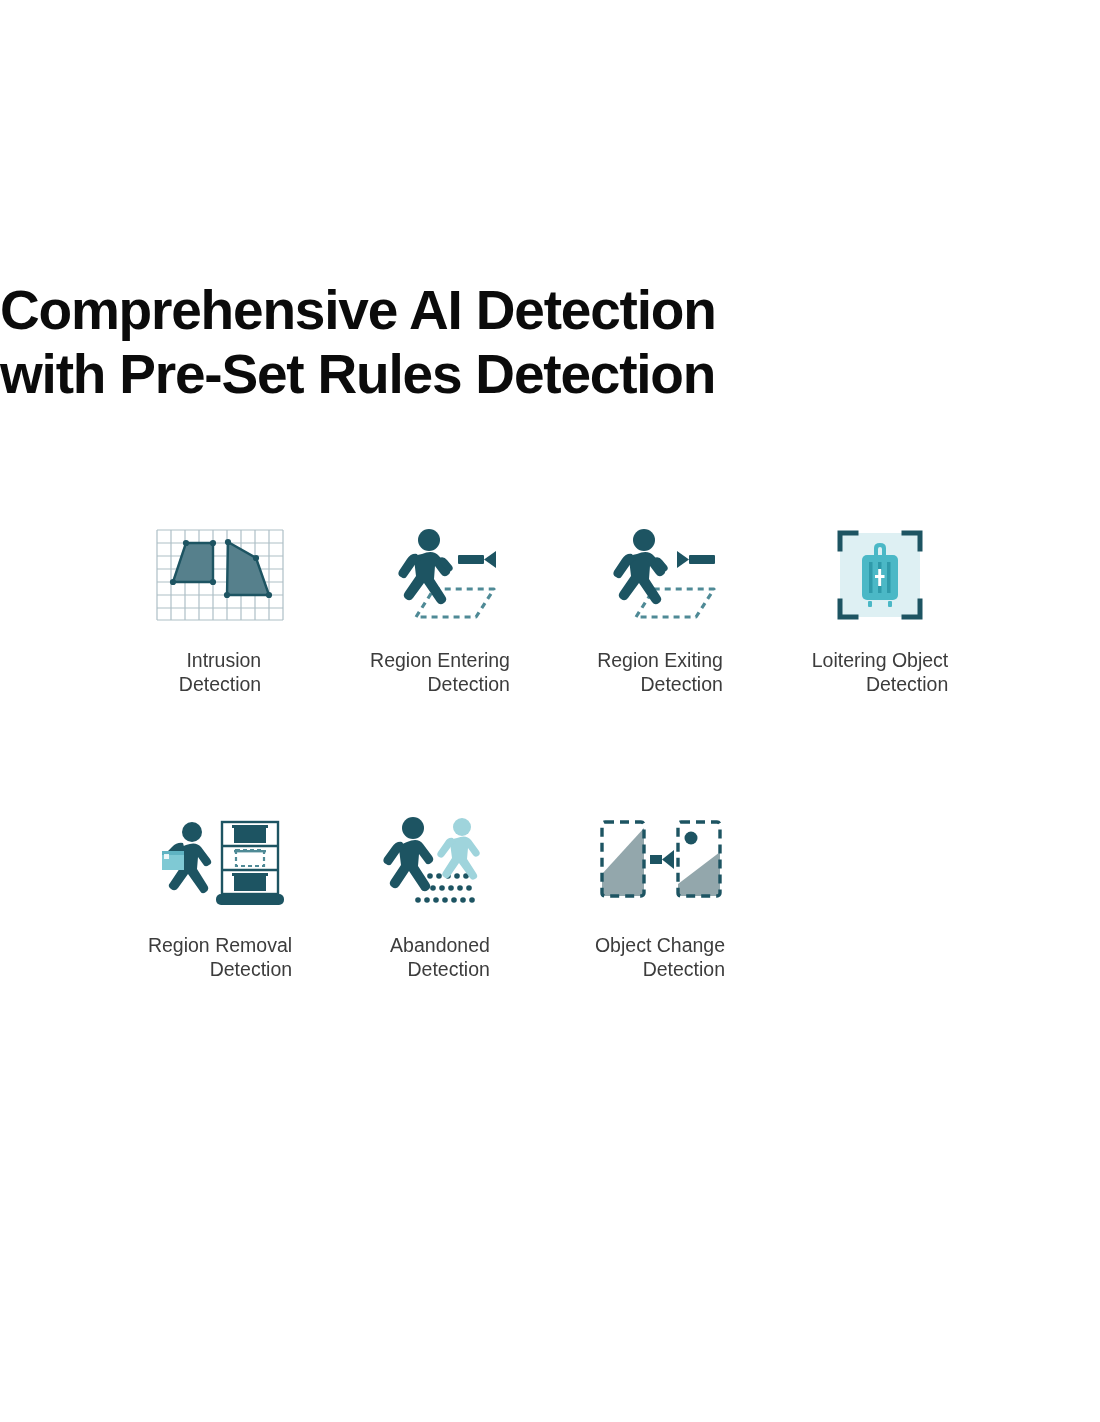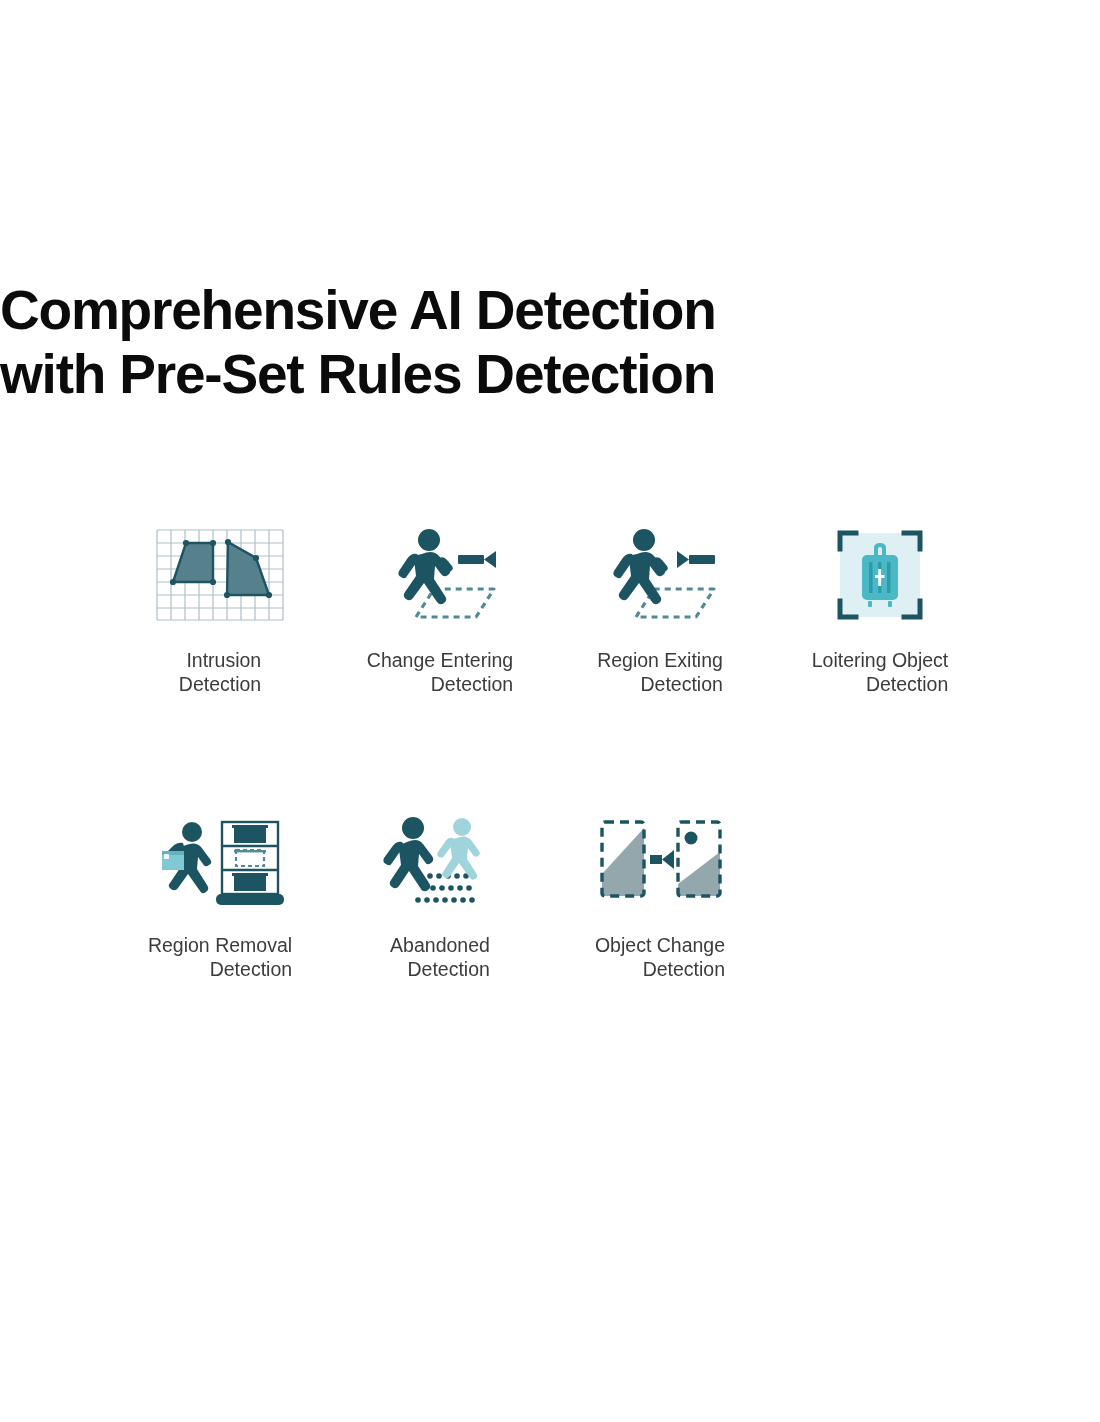--- a/index.html
+++ b/index.html
@@ -141,21 +141,21 @@
             <path d="M63 33 q5 -2 8 2 l5 6 q2 3 -1 5 q-3 2 -5 -1 l-5 -6 z"></path>
           </g>
 
           <g fill="#1d5462">
             <rect x="82" y="30" width="26" height="9" rx="1"></rect>
             <polygon points="108,34.5 120,26 120,43"></polygon>
           </g>
         </svg>
       </div>
       <div class="caption">
-        <span>Change Entering</span>
+        <span>Region Entering</span>
         <span class="l2">Detection</span>
       </div>
     </div>
 
     <div class="cell">
       <div class="icon-box">
         <svg width="128" height="100" viewBox="0 0 128 100">
 
           <polygon points="40,92 58,64 118,64 100,92" fill="none" stroke="#4f8a96" stroke-width="3.2" stroke-dasharray="6 5" stroke-linejoin="round"></polygon>
 

